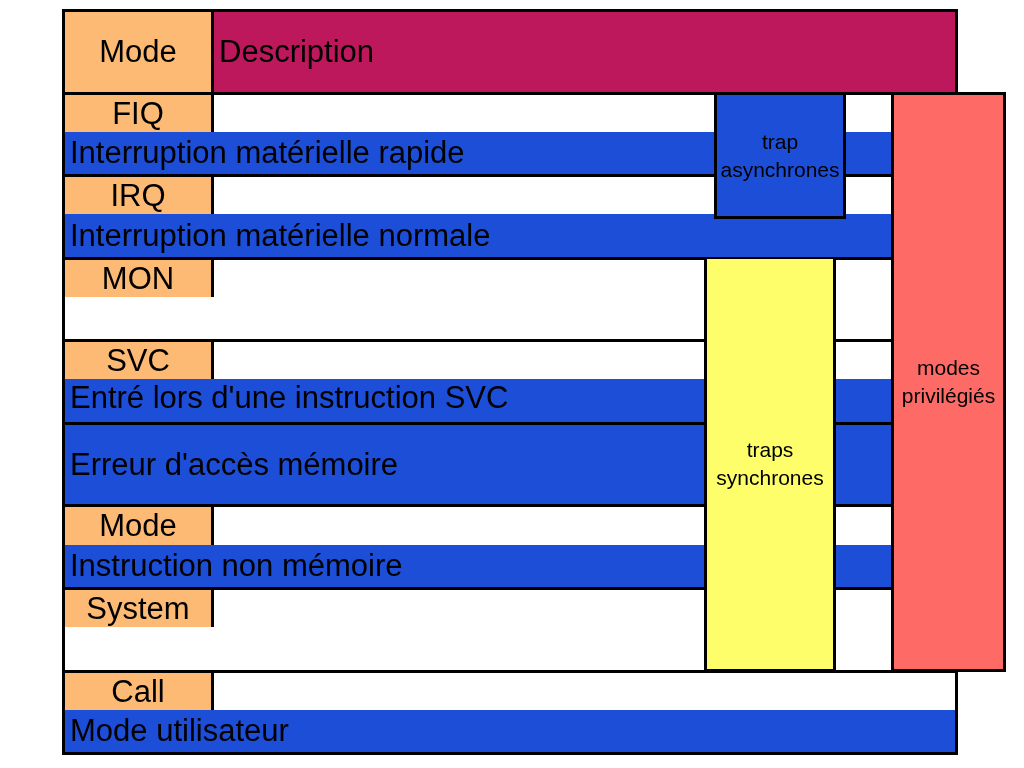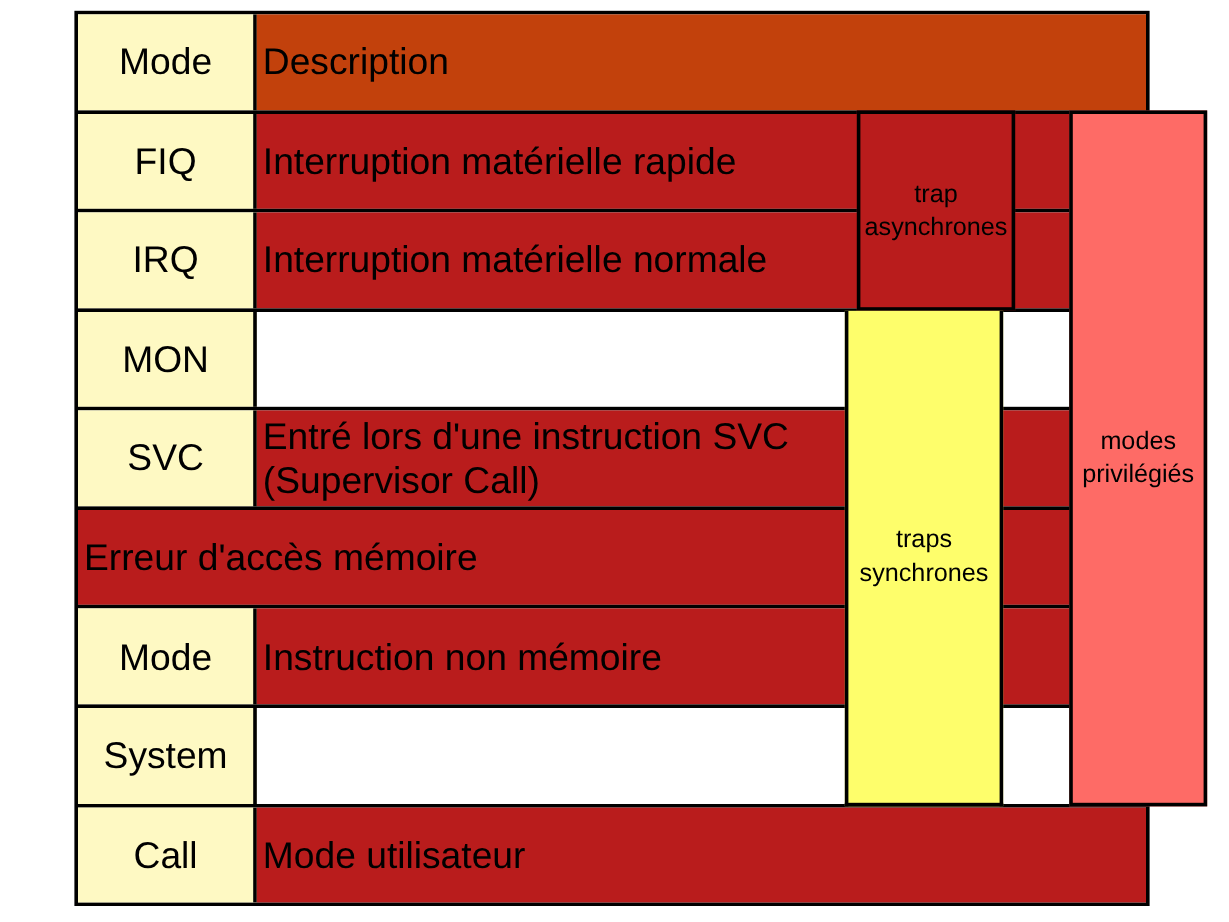--- a/index.html
+++ b/index.html
@@ -29,66 +29,67 @@
     flex-direction: column;
     background: #fff;
   }
   .row {
     flex: 1;
     display: flex;
     min-height: 0;
   }
   .row + .row {
     border-top: 3px solid #000;
+    flex-direction: column;
   }
   .cell {
     box-sizing: border-box;
     display: flex;
     align-items: center;
     font-size: 31px;
     color: #000;
     line-height: 1.2;
   }
   .mode-cell {
     width: 149px;
     border-right: 3px solid #000;
-    background: #fef9c3;
+    background: #fdba74;
     justify-content: center;
     text-align: left;
     flex-shrink: 0;
   }
   .desc-cell {
     flex: 1;
     padding-left: 5px;
-    background: #b91c1c;
+    background: #1d4ed8;
     white-space: pre-line;
   }
   .header-row .desc-cell {
-    background: #c2410c;
+    background: #be185d;
   }
   
   .overlay {
     position: absolute;
     box-sizing: border-box;
     border: 3px solid #000;
     display: flex;
     align-items: center;
     justify-content: center;
     text-align: center;
     font-size: 21px;
     line-height: 1.32;
     color: #000;
     white-space: pre-line;
   }
   .overlay-green {
     left: 714px;
     top: 92px;
     width: 132px;
-    height: 167px;
-    background: #b91c1c;
+    height: 127px;
+    background: #1d4ed8;
   }
   .overlay-yellow {
     left: 704px;
     top: 259px;
     width: 132px;
     height: 413px;
     background: #fefe6b;
     border-top: 0;
   }
   .overlay-red {

